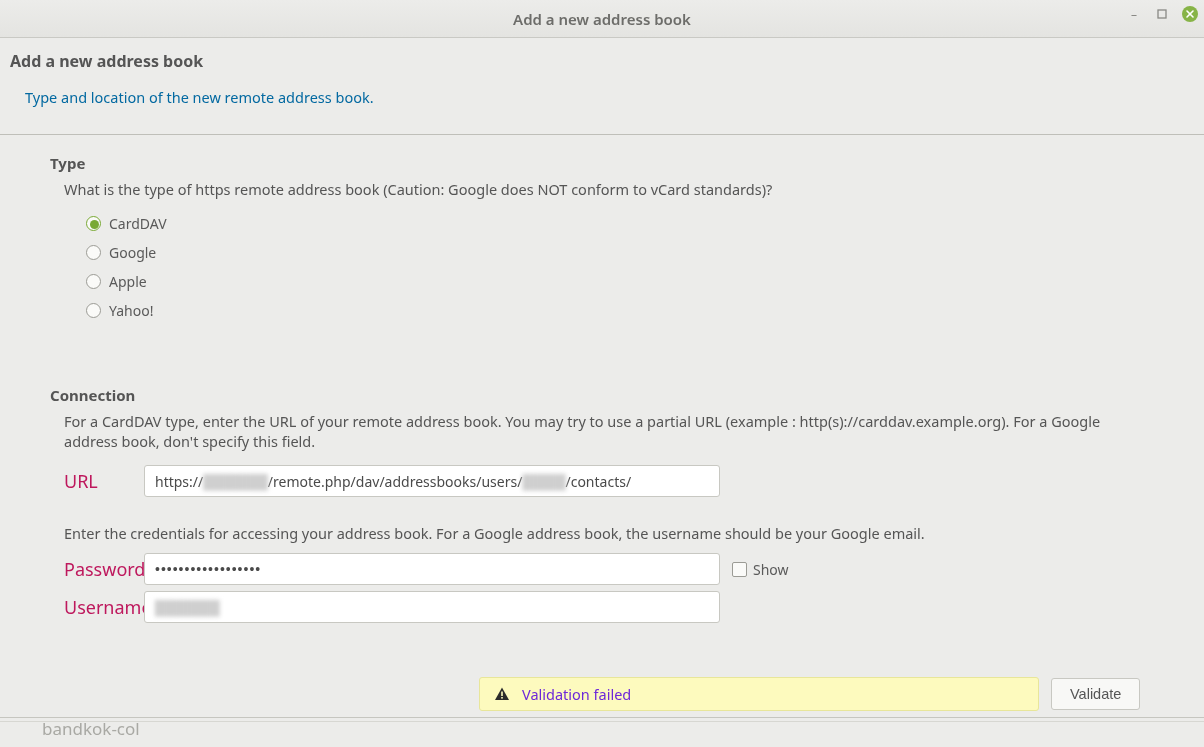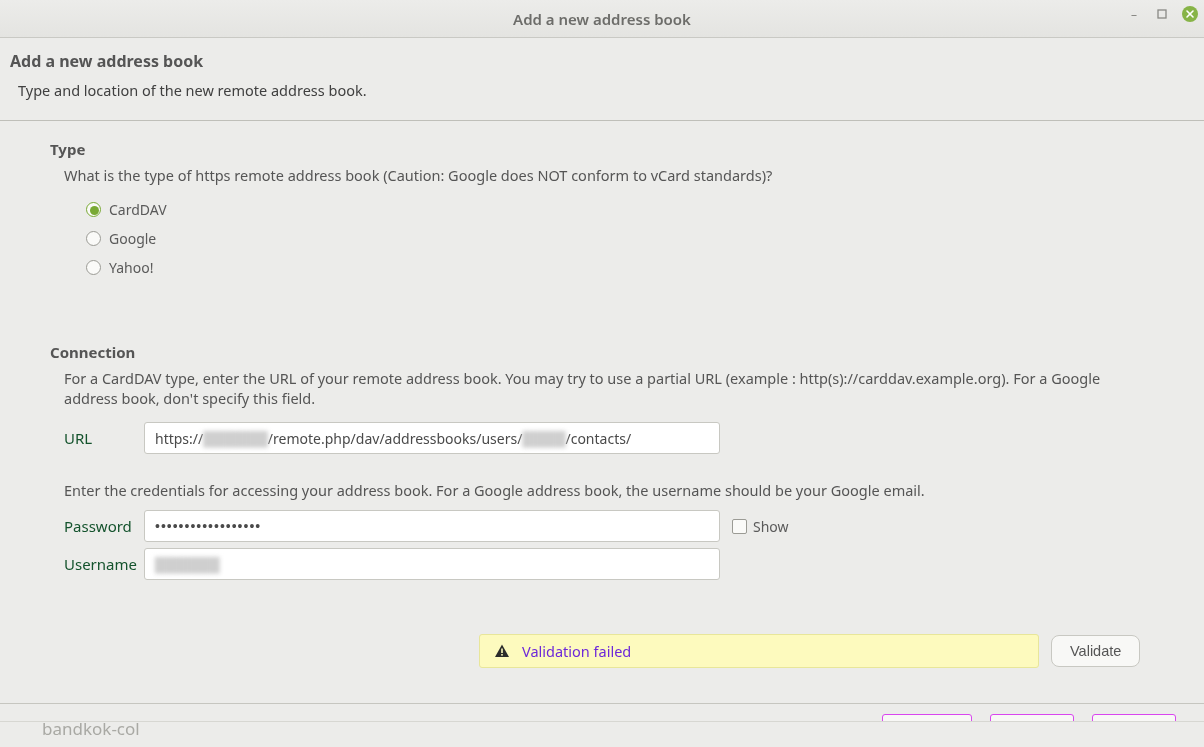--- a/index.html
+++ b/index.html
@@ -43,23 +43,23 @@
     background: #ececea;
     border-bottom: 1px solid #bfbfb9;
   }
   .header-section h1 {
     margin: 0 0 4px 0;
     font-size: 16px;
     font-weight: 700;
     color: #555;
   }
   .header-section p {
-    margin: 8px;
-    font-size: 14.5px;
-    color: #404040;
+    margin: 15px;
+    font-size: 14.5px;
+    color: #0369a1;
   }
   .body-section {
     padding: 18px 50px 8px 50px;
     background: #ececea;
     height: 582px;
     overflow: hidden;
   }
   .section-heading {
     font-weight: 700;
     color: #555;
@@ -96,22 +96,22 @@
     border-radius: 50%;
     background: #79a934;
   }
   .conn-section { margin-top: 60px; }
   .form-row {
     display: flex; align-items: center;
     margin: 6px 0 6px 14px;
   }
   .form-label {
     width: 80px;
-    color: #14532d;
-    font-size: 15px;
+    color: #be185d;
+    font-size: 18px;
   }
   .text-input {
     flex: 0 0 576px;
     height: 32px;
     border: 1px solid #c8c8c2;
     border-radius: 3px;
     background: #fff;
     padding: 0 10px;
     font-size: 14px;
     color: #4a4a4a;
@@ -146,21 +146,21 @@
     color: #6d28d9;
     font-size: 14.5px;
   }
   .warn-icon { margin-right: 12px; display: flex; align-items: center; }
   .validate-btn {
     margin-left: 12px;
     height: 32px;
     padding: 0 18px;
     background: #f8f8f6;
     border: 1px solid #c8c8c2;
-    border-radius: 8px;
+    border-radius: 3px;
     color: #555;
     font-size: 14.5px;
     cursor: pointer;
   }
   .footer {
     height: 52px;
     background: #ececea;
     border-top: 1px solid #c6c6c0;
     display: flex; align-items: center; justify-content: flex-end;
     padding-right: 28px;
@@ -247,20 +247,24 @@
       <div class="radio-item selected">
         <div class="radio-circle"></div>
         <span>CardDAV</span>
       </div>
       <div class="radio-item">
         <div class="radio-circle"></div>
         <span>Google</span>
       </div>
       <div class="radio-item">
         <div class="radio-circle"></div>
+        <span>Apple</span>
+      </div>
+      <div class="radio-item">
+        <div class="radio-circle"></div>
         <span>Yahoo!</span>
       </div>
     </div>
   </div>
 
   <div class="conn-section">
     <div class="section-heading">Connection</div>
     <div class="section-desc" style="margin-bottom:14px;">For a CardDAV type, enter the URL of your remote address book. You may try to use a partial URL (example : http(s)://carddav.example.org). For a Google address book, don't specify this field.</div>
 
     <div class="form-row">

